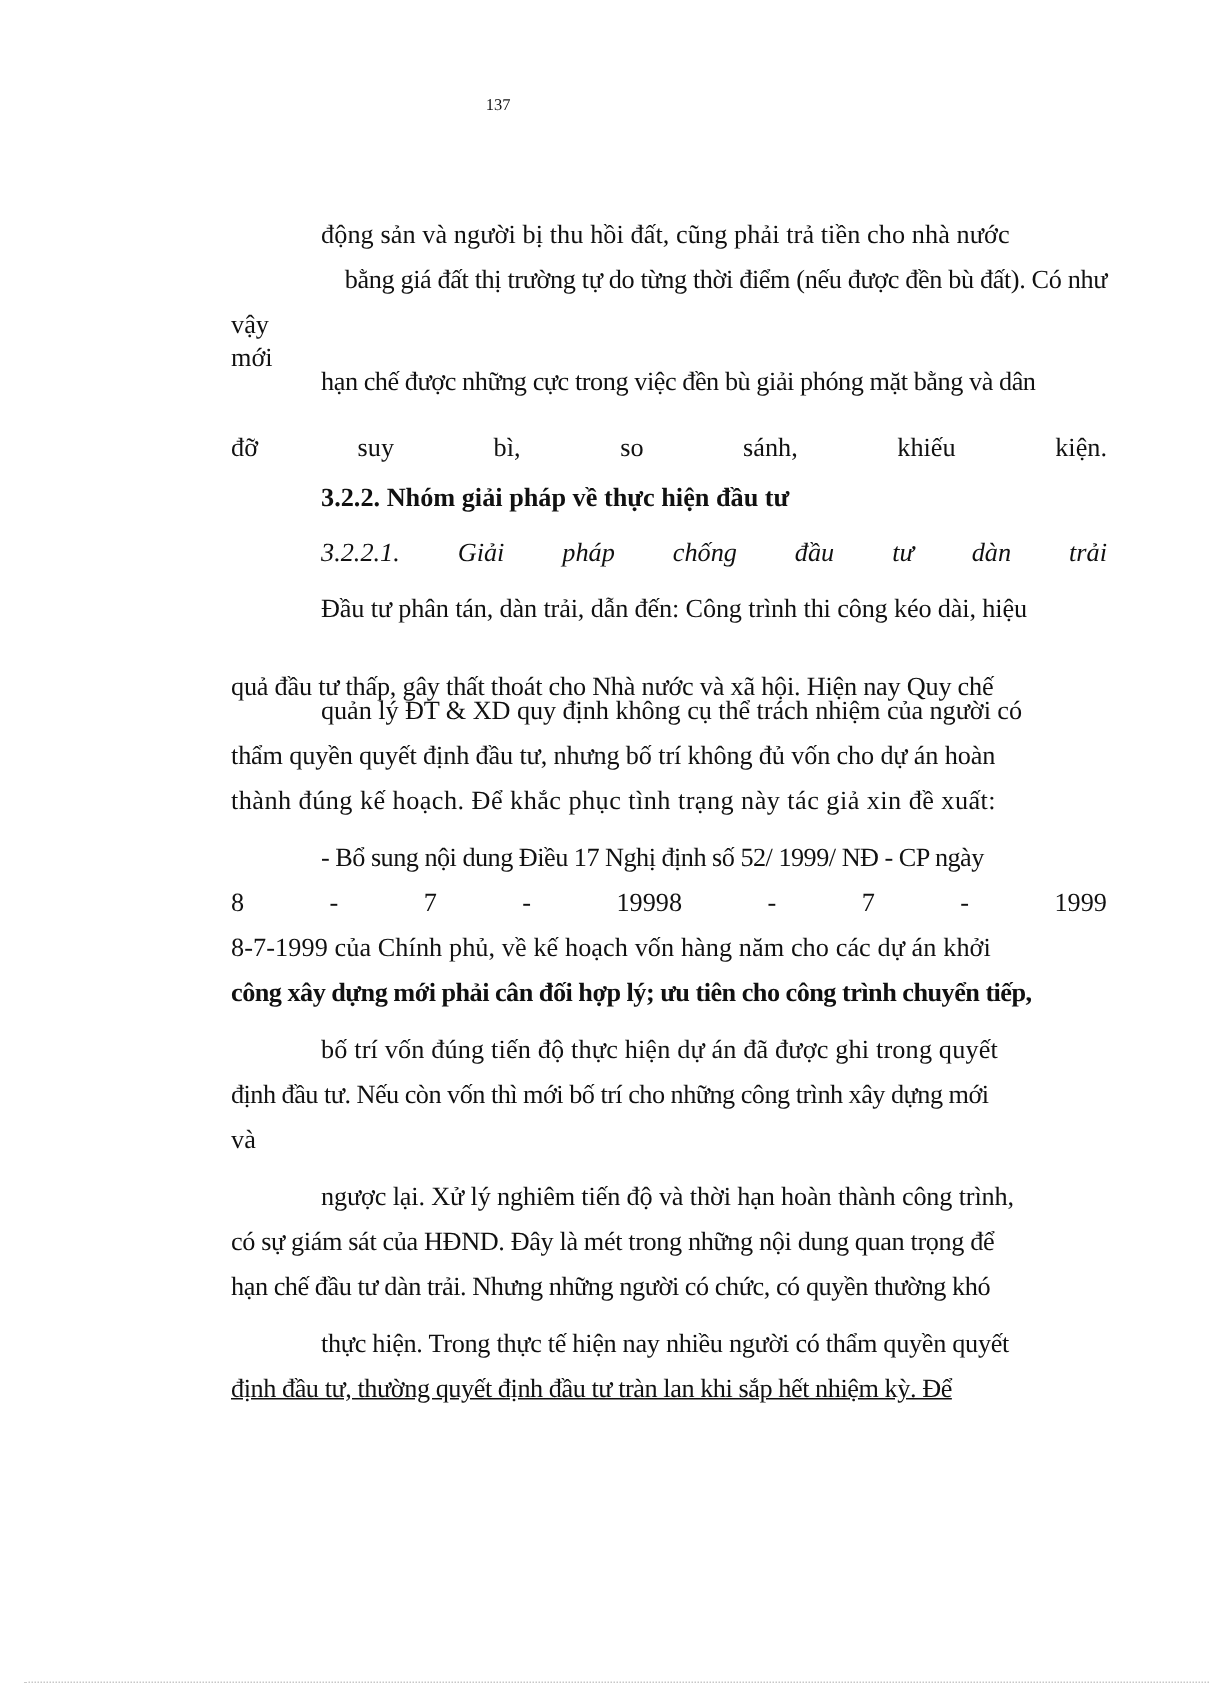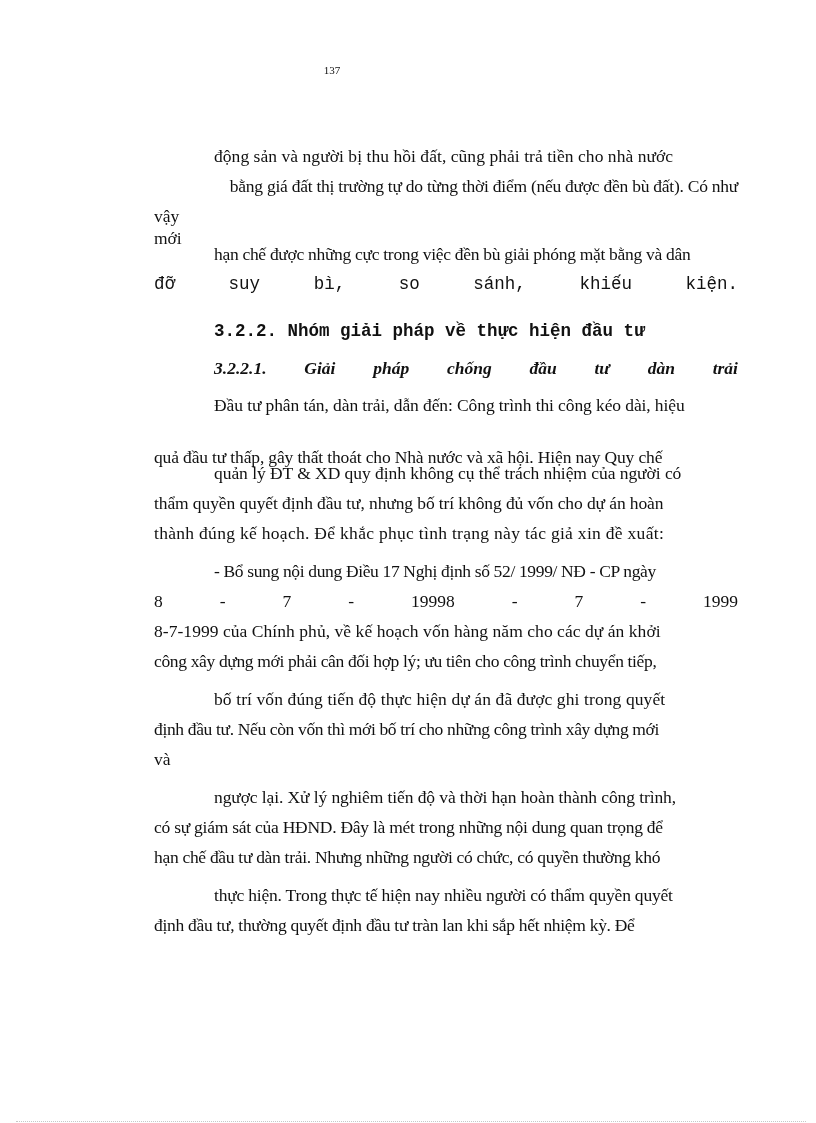--- a/index.html
+++ b/index.html
@@ -36,21 +36,21 @@
       width: 524px;
     }
     .justify {
       display: flex;
       justify-content: space-between;
     }
     .heading {
       font-weight: bold;
     }
     .heading-italic {
-      font-weight: bold;
+      font-weight: normal;
       font-style: italic;
     }
     .footer-rule {
       position: absolute;
       left: 16px;
       width: 790px;
       top: 1121px;
       border-top: 1px dotted #c8c8c8;
       height: 0;
     }
@@ -60,31 +60,31 @@
 
 <div class="page-number">137</div>
 
 <div class="line indent" style="top:145px; letter-spacing:0.05px;">động sản và người bị thu hồi đất, cũng phải trả tiền cho nhà nước</div>
 <div class="line" style="top:175px; letter-spacing:-0.25px;text-align:right;">bằng giá đất thị trường tự do từng thời điểm (nếu được đền bù đất). Có như</div>
 <div class="line justify" style="top:205px;flex-direction:column;">
   <span>vậy</span>
   <span>mới</span>
 </div>
 <div class="line indent" style="top:243px; letter-spacing:-0.3px;">hạn chế được những cực trong việc đền bù giải phóng mặt bằng và dân</div>
-<div class="line justify" style="top:273px;font-family:Liberation Mono, monospace;">
+<div class="line justify" style="top:287px;">
   <span>đỡ</span>
   <span>suy</span>
   <span>bì,</span>
   <span>so</span>
   <span>sánh,</span>
   <span>khiếu</span>
   <span>kiện.</span>
 </div>
 
-<div class="line indent heading" style="top:320px; width:auto;font-family:Liberation Mono, monospace;">3.2.2.  Nhóm giải pháp về thực hiện đầu tư</div>
+<div class="line indent heading" style="top:320px; width:auto;">3.2.2.  Nhóm giải pháp về thực hiện đầu tư</div>
 <div class="line indent justify heading-italic" style="top:357px;">
   <span>3.2.2.1.</span>
   <span>Giải</span>
   <span>pháp</span>
   <span>chống</span>
   <span>đầu</span>
   <span>tư</span>
   <span>dàn</span>
   <span>trải</span>
 </div>
@@ -102,26 +102,26 @@
   <span>-</span>
   <span>7</span>
   <span>-</span>
   <span>19998</span>
   <span>-</span>
   <span>7</span>
   <span>-</span>
   <span>1999</span>
 </div>
 <div class="line" style="top:620px; letter-spacing:0.05px;">8-7-1999 của Chính phủ, về kế hoạch vốn hàng năm cho các dự án khởi</div>
-<div class="line" style="top:650px; letter-spacing:-0.35px;">công xây dựng mới phải cân đối hợp lý; ưu tiên cho công trình chuyển tiếp,</div>
+<div class="line" style="top:650px; letter-spacing:-0.35px;font-weight:bold;">công xây dựng mới phải cân đối hợp lý; ưu tiên cho công trình chuyển tiếp,</div>
 
 <div class="line indent" style="top:688px; letter-spacing:0.1px;">bố trí vốn đúng tiến độ thực hiện dự án đã được ghi trong quyết</div>
 <div class="line" style="top:718px; letter-spacing:-0.35px;">định đầu tư. Nếu còn vốn thì mới bố trí cho những công trình xây dựng mới</div>
 <div class="line" style="top:748px;">và</div>
 
 <div class="line indent" style="top:786px; letter-spacing:-0.1px;">ngược lại. Xử lý nghiêm tiến độ và thời hạn hoàn thành công trình,</div>
 <div class="line" style="top:816px; letter-spacing:-0.25px;">có sự giám sát của HĐND. Đây là mét trong những nội dung quan trọng để</div>
 <div class="line" style="top:846px; letter-spacing:-0.3px;">hạn chế đầu tư dàn trải. Nhưng những người có chức, có quyền thường khó</div>
 
 <div class="line indent" style="top:884px; letter-spacing:-0.2px;font-family:Liberation Serif, serif;">thực hiện. Trong thực tế hiện nay nhiều người có thẩm quyền quyết</div>
-<div class="line" style="top:914px; letter-spacing:-0.3px;">định đầu tư, thường quyết định đầu tư tràn lan khi sắp hết nhiệm kỳ. Để</div>
+<div class="line" style="top:914px; letter-spacing:-0.3px;text-decoration:underline;">định đầu tư, thường quyết định đầu tư tràn lan khi sắp hết nhiệm kỳ. Để</div>
 
 <div class="footer-rule"></div>
 
 </body></html>

